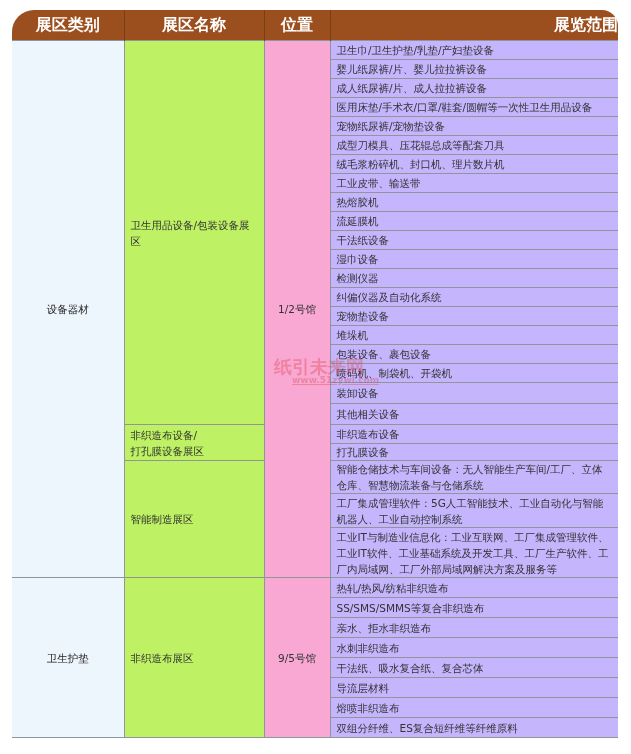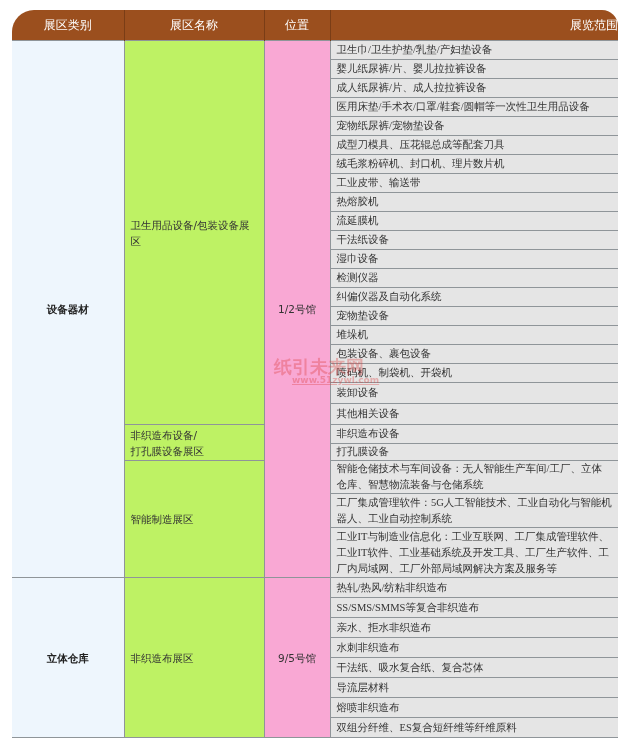--- a/index.html
+++ b/index.html
@@ -1,29 +1,29 @@
 <!DOCTYPE html>
 <html><head>
   <meta charset="utf-8">
   <style>
     html, body { margin: 0; padding: 0; background: #ffffff; }
     body { width: 631px; height: 754px; position: relative; overflow: hidden;
            font-family: "DejaVu Sans", "Liberation Sans", sans-serif; }
     .table-wrap { position: absolute; left: 12px; top: 10px; width: 606px; }
     table { border-collapse: collapse; width: 606px; table-layout: fixed; }
-    th { background: #9b4f1e; color: #ffffff; font-size: 12px; font-weight: normal;
+    th { background: #9b4f1e; color: #ffffff; font-size: 16px; font-weight: bold;
          height: 30px; border-right: 1px solid #7a3d16; padding: 0; text-align: center; }
     th.first { border-top-left-radius: 22px; }
     th.last { border-top-right-radius: 16px; border-right: none; text-align: right; }
     td { font-size: 10.5px; color: #333333; padding: 0 6px; border: 1px solid #8f9599;
          vertical-align: middle; line-height: 16px; }
-    td.cat { background: #eef6fd; text-align: center; font-weight: bold; color: #222; border-left: none; }
+    td.cat { background: #eef6fd; text-align: center; font-weight: normal; color: #222; border-left: none; }
     td.zone { background: #bef264; text-align: left; }
     td.loc { background: #f9a8d4; text-align: center; }
-    td.scope { background: #e5e5e5; border-right: none; font-family: Liberation Serif, serif; }
+    td.scope { background: #c4b5fd; border-right: none; }
     tr.h19 td.scope { height: 18px; }
     .watermark { position: absolute; left: 274px; top: 355px; color: rgba(220,60,60,0.35);
                  font-size: 18px; font-weight: bold; pointer-events: none; }
     .watermark .sub { display: block; font-size: 9px; color: rgba(220,60,60,0.35); margin-left: 18px; margin-top: -4px; text-decoration: underline; }
   </style>
 </head>
 <body>
 
 <div class="table-wrap">
   <table>
@@ -123,21 +123,21 @@
         <td class="scope" style="height:32px">智能仓储技术与车间设备：无人智能生产车间/工厂、立体仓库、智慧物流装备与仓储系统</td>
       </tr>
       <tr>
           <td class="scope" style="height:33px">工厂集成管理软件：5G人工智能技术、工业自动化与智能机器人、工业自动控制系统</td>
         </tr>
       <tr>
           <td class="scope" style="height:49px">工业IT与制造业信息化：工业互联网、工厂集成管理软件、工业IT软件、工业基础系统及开发工具、工厂生产软件、工厂内局域网、工厂外部局域网解决方案及服务等</td>
         </tr>
 
       <tr>
-        <td class="cat" rowspan="8">立体仓库</td>
+        <td class="cat" rowspan="8">卫生护垫</td>
         <td class="zone" rowspan="8">非织造布展区</td>
         <td class="loc" rowspan="8">9/5号馆</td>
         <td class="scope" style="height:19px">热轧/热风/纺粘非织造布</td>
       </tr>
       <tr>
           <td class="scope" style="height:19px">SS/SMS/SMMS等复合非织造布</td>
         </tr>
       <tr>
           <td class="scope" style="height:19px">亲水、拒水非织造布</td>
         </tr>

